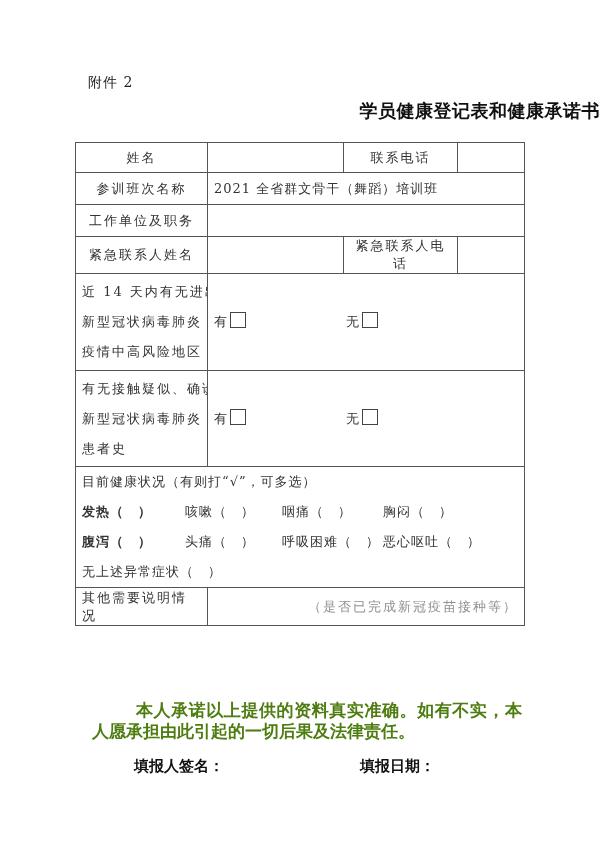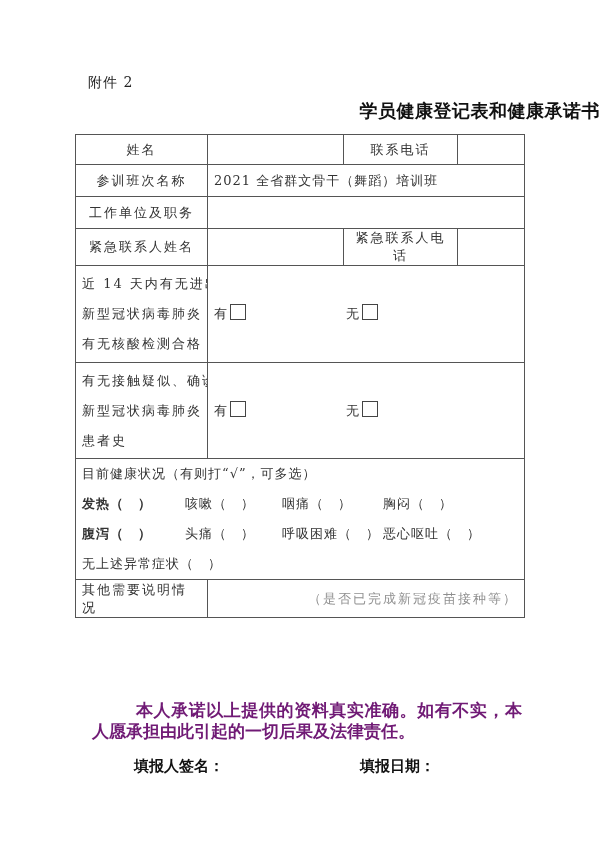--- a/index.html
+++ b/index.html
@@ -12,21 +12,21 @@
   .attachment{
     position:absolute;left:88px;top:74px;font-size:14px;color:#222;
     letter-spacing:1px;
   }
   .doc-title{
     position:absolute;left:36px;top:99px;width:564px;text-align:right;
     font-size:18px;font-weight:bold;color:#111;letter-spacing:0.5px;
   }
   
   table.form{
-    position:absolute;left:75px;top:134px;width:450px;
+    position:absolute;left:75px;top:142px;width:450px;
     border-collapse:collapse;table-layout:fixed;
     font-size:13px;color:#333;
   }
   table.form td{
     border:1px solid #555;padding:0 6px;vertical-align:middle;
     overflow:hidden;
   }
   td.lbl{text-align:center;letter-spacing:2px;}
   td.val{}
   td.classval{letter-spacing:1px;}
@@ -45,21 +45,21 @@
   .symline{white-space:nowrap;}
   .sc1{display:inline-block;min-width:103px;font-weight:bold;}
   .sc2{display:inline-block;min-width:97px;}
   .sc3{display:inline-block;min-width:101px;}
   td.other-lbl{letter-spacing:2px;}
   td.ph{text-align:right;color:#8f8f8f;letter-spacing:2px;padding-right:3px;}
   
   .declaration{
     position:absolute;left:92px;top:700px;width:430px;
     font-family:"DejaVu Sans","Liberation Sans",sans-serif;
-    font-size:17px;font-weight:bold;color:#701a75;line-height:21px;
+    font-size:17px;font-weight:bold;color:#4d7c0f;line-height:21px;
     text-indent:44px;text-align:justify;
   }
   .sign-label{
     position:absolute;top:757px;
     font-family:"DejaVu Sans","Liberation Sans",sans-serif;
     font-size:15px;font-weight:bold;color:#111;
   }
   #signer{left:134px;} #date{left:338px;margin-left:22px;}
 </style>
 </head>
@@ -96,21 +96,21 @@
         <td class="lbl">紧急联系人姓名</td>
         <td class="val"></td>
         <td class="lbl">紧急联系人电话</td>
         <td class="val"></td>
       </tr>
 
       <tr class="h97">
         <td class="qlbl">
           <div class="qline">近 14 天内有无进出</div>
           <div class="qline">新型冠状病毒肺炎</div>
-          <div class="qline">有无核酸检测合格</div>
+          <div class="qline">疫情中高风险地区</div>
         </td>
         <td class="ans" colspan="3">
           <span><span>有</span><span class="cb"></span></span><span class="no-opt"><span>无</span><span class="cb"></span></span>
         </td>
       </tr>
 
       <tr class="h96">
         <td class="qlbl">
           <div class="qline">有无接触疑似、确诊</div>
           <div class="qline">新型冠状病毒肺炎</div>

